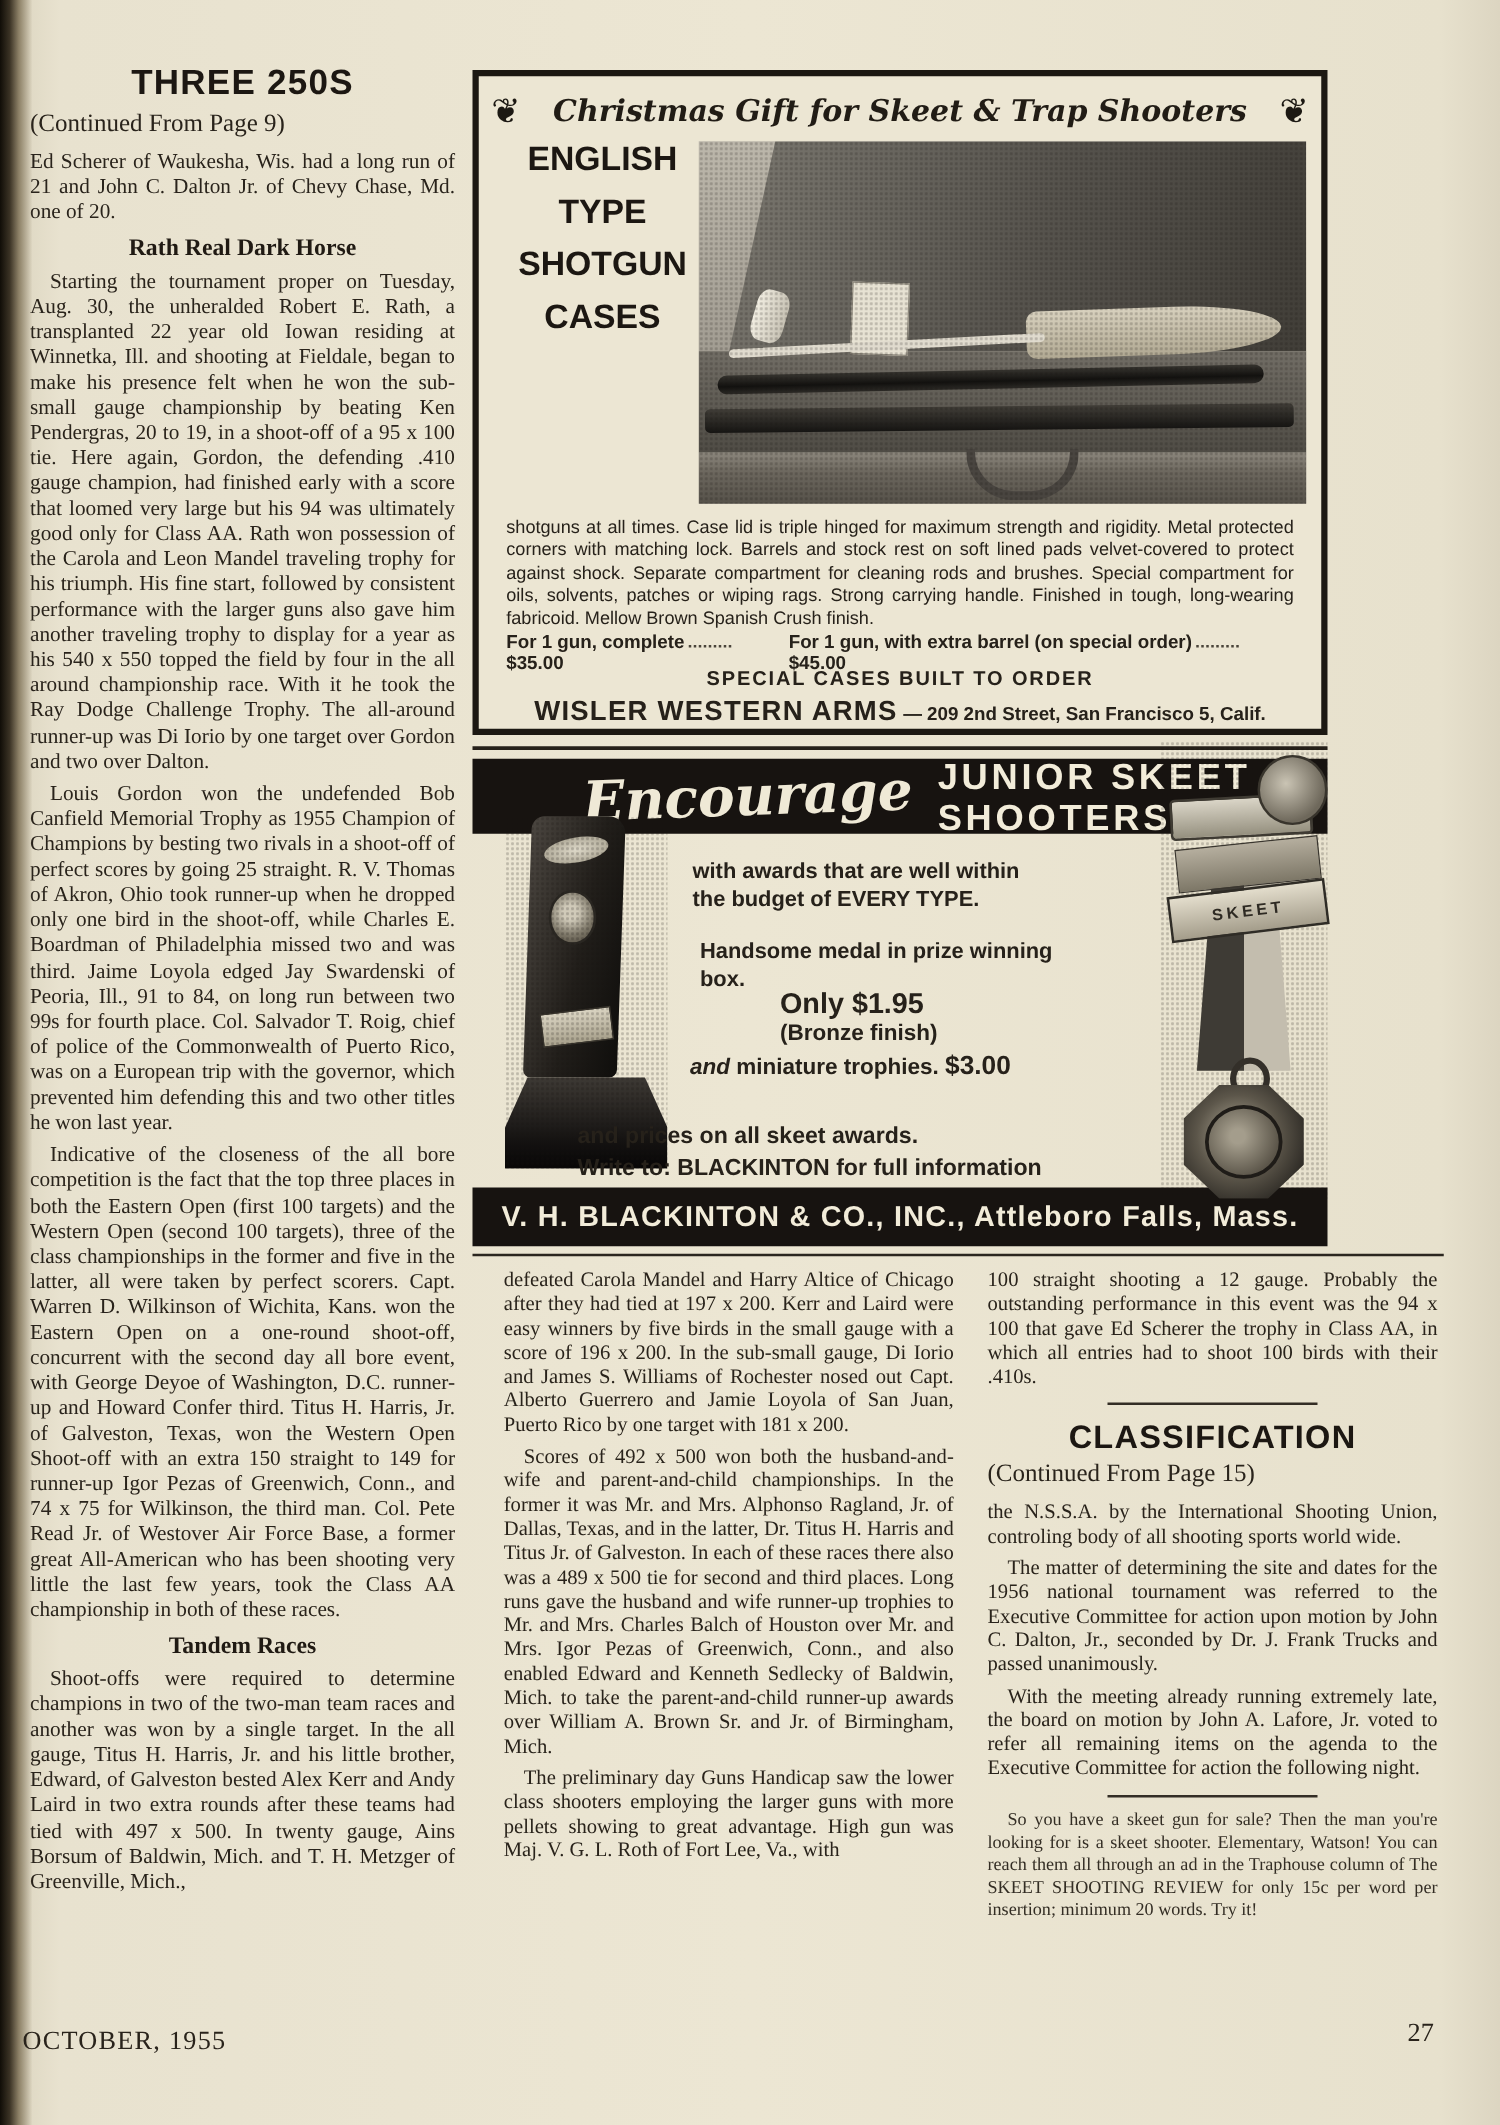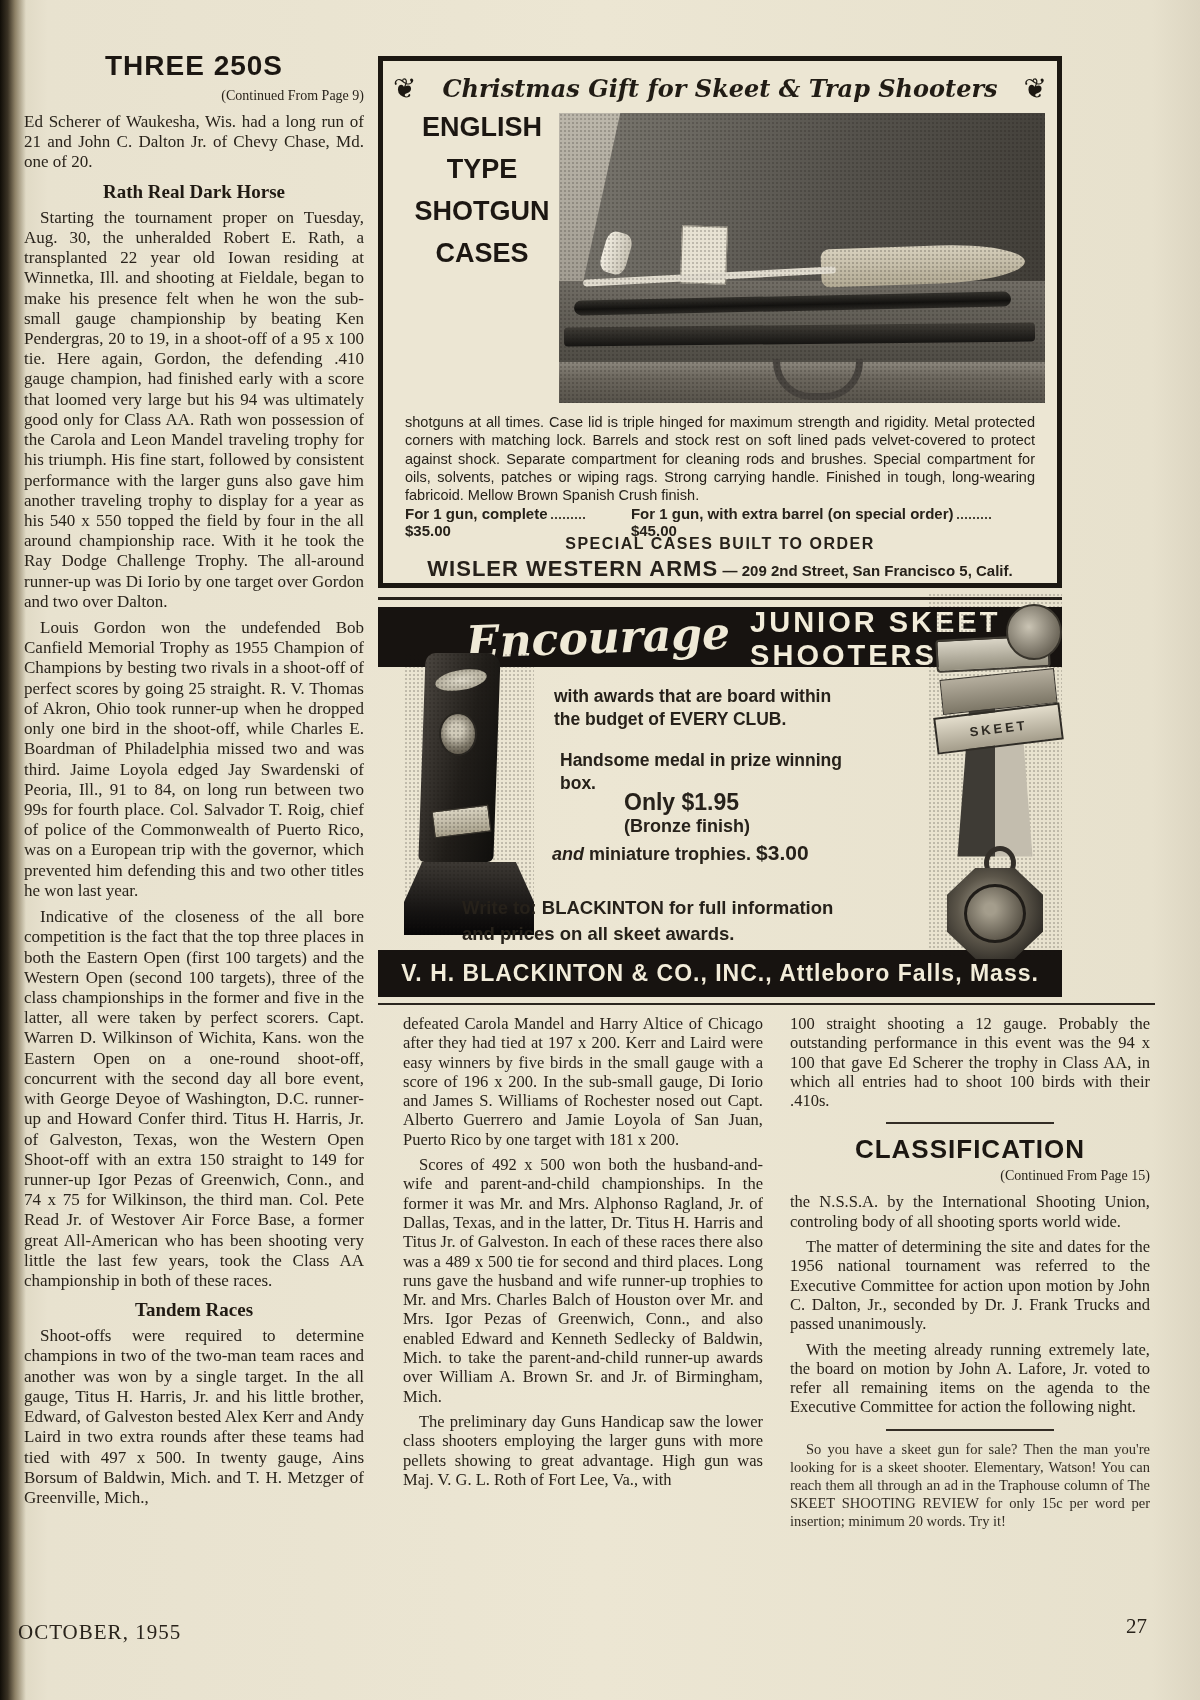--- a/index.html
+++ b/index.html
@@ -8,21 +8,21 @@
     background:linear-gradient(90deg,#d8d1bb 0%,#e8e2cf 4%,#ece6d3 50%,#e7e1cd 96%,#dcd5c1 100%);
     font-family:"Liberation Serif","DejaVu Serif",serif; color:#29231b;
   }
   .binding { position:absolute; left:0; top:0; bottom:0; width:26px; z-index:6;
     background:linear-gradient(90deg,#100d07 0%,#3b3325 30%,#8d8167 58%,rgba(232,226,207,0) 100%); }
 
   
   .left-col { position:absolute; left:24px; top:50px; width:340px; text-align:justify; z-index:2; }
   .left-col h1 { margin:0 0 6px; text-align:center; font:700 28px "Liberation Sans",sans-serif;
     letter-spacing:1px; color:#1c1712; }
-  .cont { text-align:right; font-size:14px; margin:0 0 8px; }
+  .cont { text-align:left; font-size:20px; margin:0 0 8px; }
   .left-col p, .bcol p { margin:0 0 6px; font-size:17px; line-height:1.19; }
   .bcol p { font-size:16.5px; line-height:1.17; }
   .p-ind { text-indent:16px; }
   .subhead { text-align:center; font:700 19px "Liberation Serif",serif; margin:8px 0 5px; color:#201a13; }
 
   
   .wisler-ad { position:absolute; left:378px; top:56px; width:684px; height:532px;
     border:5px solid #1c1812; box-sizing:border-box; background:#ece6d3; z-index:2;
     font-family:"Liberation Sans",sans-serif; color:#26211a; }
   .ad-header { position:absolute; left:0; top:13px; width:100%; display:flex;
@@ -212,34 +212,34 @@
     </div>
     <div class="medal halftone">
       <div class="medal-ribbon"></div>
       <div class="medal-top-bar"></div>
       <div class="medal-emblem"></div>
       <div class="medal-bar2"></div>
       <div class="medal-skeet-bar">SKEET</div>
       <div class="medal-ring"></div>
       <div class="medal-disc"></div>
     </div>
-    <p class="blk-line1">with awards that are board within the budget of EVERY CLUB.</p>
+    <p class="blk-line1">with awards that are well within the budget of EVERY TYPE.</p>
     <p class="blk-line2">Handsome medal in prize winning box.</p>
     <div class="blk-price">
       <div class="only">Only $1.95</div>
       <div class="bronze">(Bronze finish)</div>
     </div>
     <div class="blk-line3">
       <span class="lead3">and</span>
       <span>miniature trophies.</span>
       <span class="price3">$3.00</span>
     </div>
     <div class="blk-write">
+      <div>and prices on all skeet awards.</div>
       <div>Write to: BLACKINTON for full information</div>
-      <div>and prices on all skeet awards.</div>
     </div>
     <div class="blk-footer">V. H. BLACKINTON &amp; CO., INC., Attleboro Falls, Mass.</div>
   </section>
 
   <div class="rule-bottom"></div>
 
   <section class="bcol bcol-left">
     <p>defeated Carola Mandel and Harry Altice of Chicago after they had tied at 197 x 200. Kerr and Laird were easy winners by five birds in the small gauge with a score of 196 x 200. In the sub-small gauge, Di Iorio and James S. Williams of Rochester nosed out Capt. Alberto Guerrero and Jamie Loyola of San Juan, Puerto Rico by one target with 181 x 200.</p>
     <p class="p-ind">Scores of 492 x 500 won both the husband-and-wife and parent-and-child championships. In the former it was Mr. and Mrs. Alphonso Ragland, Jr. of Dallas, Texas, and in the latter, Dr. Titus H. Harris and Titus Jr. of Galveston. In each of these races there also was a 489 x 500 tie for second and third places. Long runs gave the husband and wife runner-up trophies to Mr. and Mrs. Charles Balch of Houston over Mr. and Mrs. Igor Pezas of Greenwich, Conn., and also enabled Edward and Kenneth Sedlecky of Baldwin, Mich. to take the parent-and-child runner-up awards over William A. Brown Sr. and Jr. of Birmingham, Mich.</p>
     <p class="p-ind">The preliminary day Guns Handicap saw the lower class shooters employing the larger guns with more pellets showing to great advantage. High gun was Maj. V. G. L. Roth of Fort Lee, Va., with</p>

